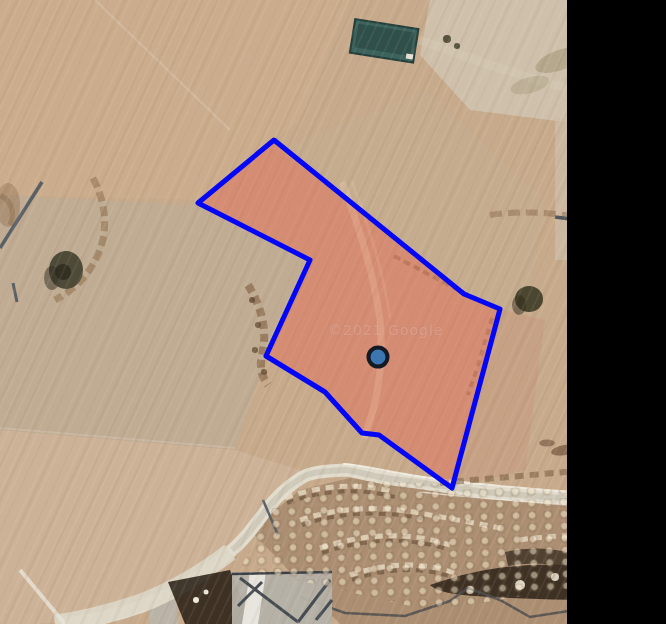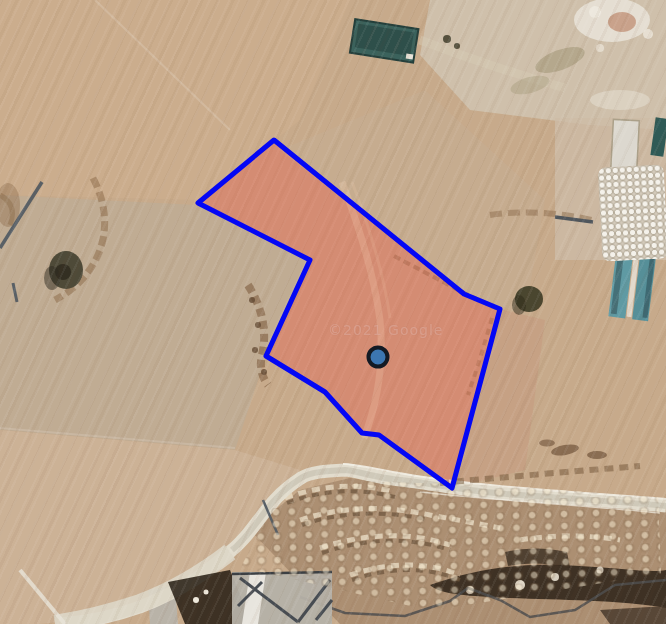--- a/index.html
+++ b/index.html
@@ -1,18 +1,18 @@
 <!DOCTYPE html>
 <html><head>
 <meta charset="utf-8">
 <style>
   html,body{margin:0;padding:0;background:#000;}
   .map-canvas{
     position:relative;
-    width:666px;height:624px;
+    width:567px;height:624px;
     overflow:hidden;
     font-family:"DejaVu Sans", sans-serif;
     background:#c7aa8b;
   }
   .map-canvas svg{position:absolute;left:0;top:0;display:block;}
   .striations{
     position:absolute;left:0;top:0;width:666px;height:624px;
     background:
       repeating-linear-gradient(115deg, rgba(255,255,255,.06) 0 2px, rgba(255,255,255,0) 2px 9px),
       repeating-linear-gradient(115deg, rgba(120,80,50,.05) 0 3px, rgba(120,80,50,0) 3px 14px);

